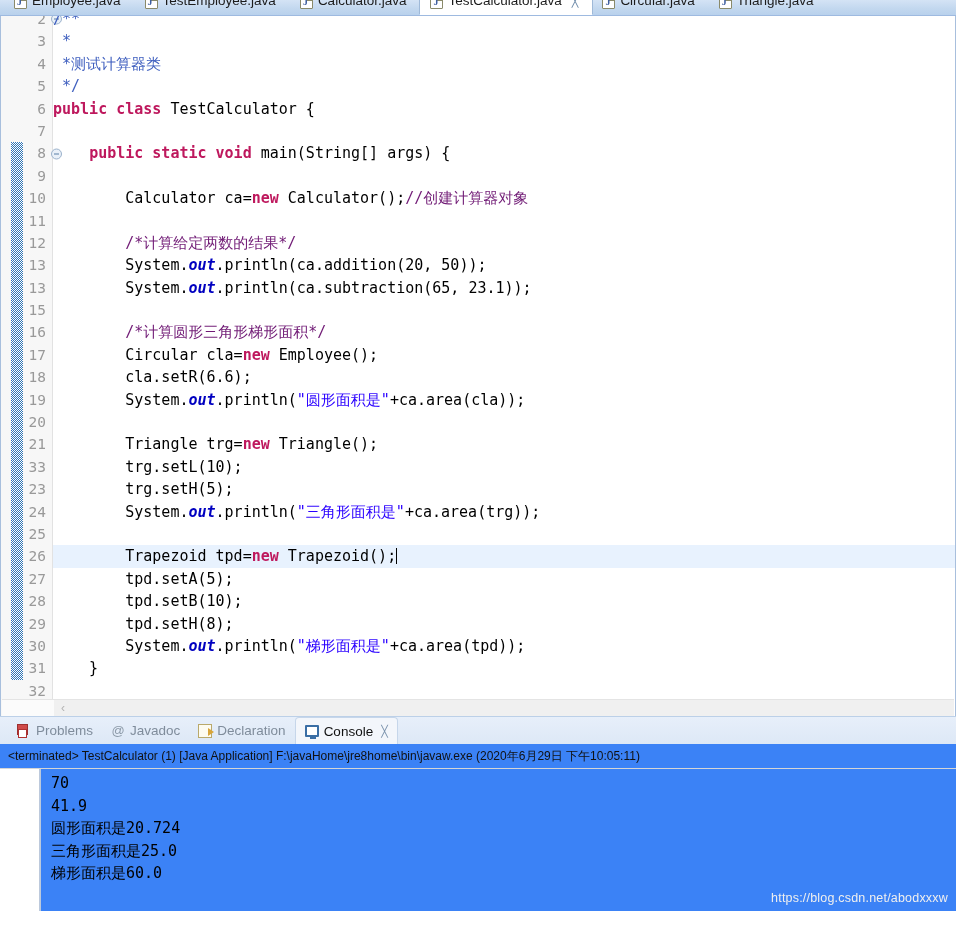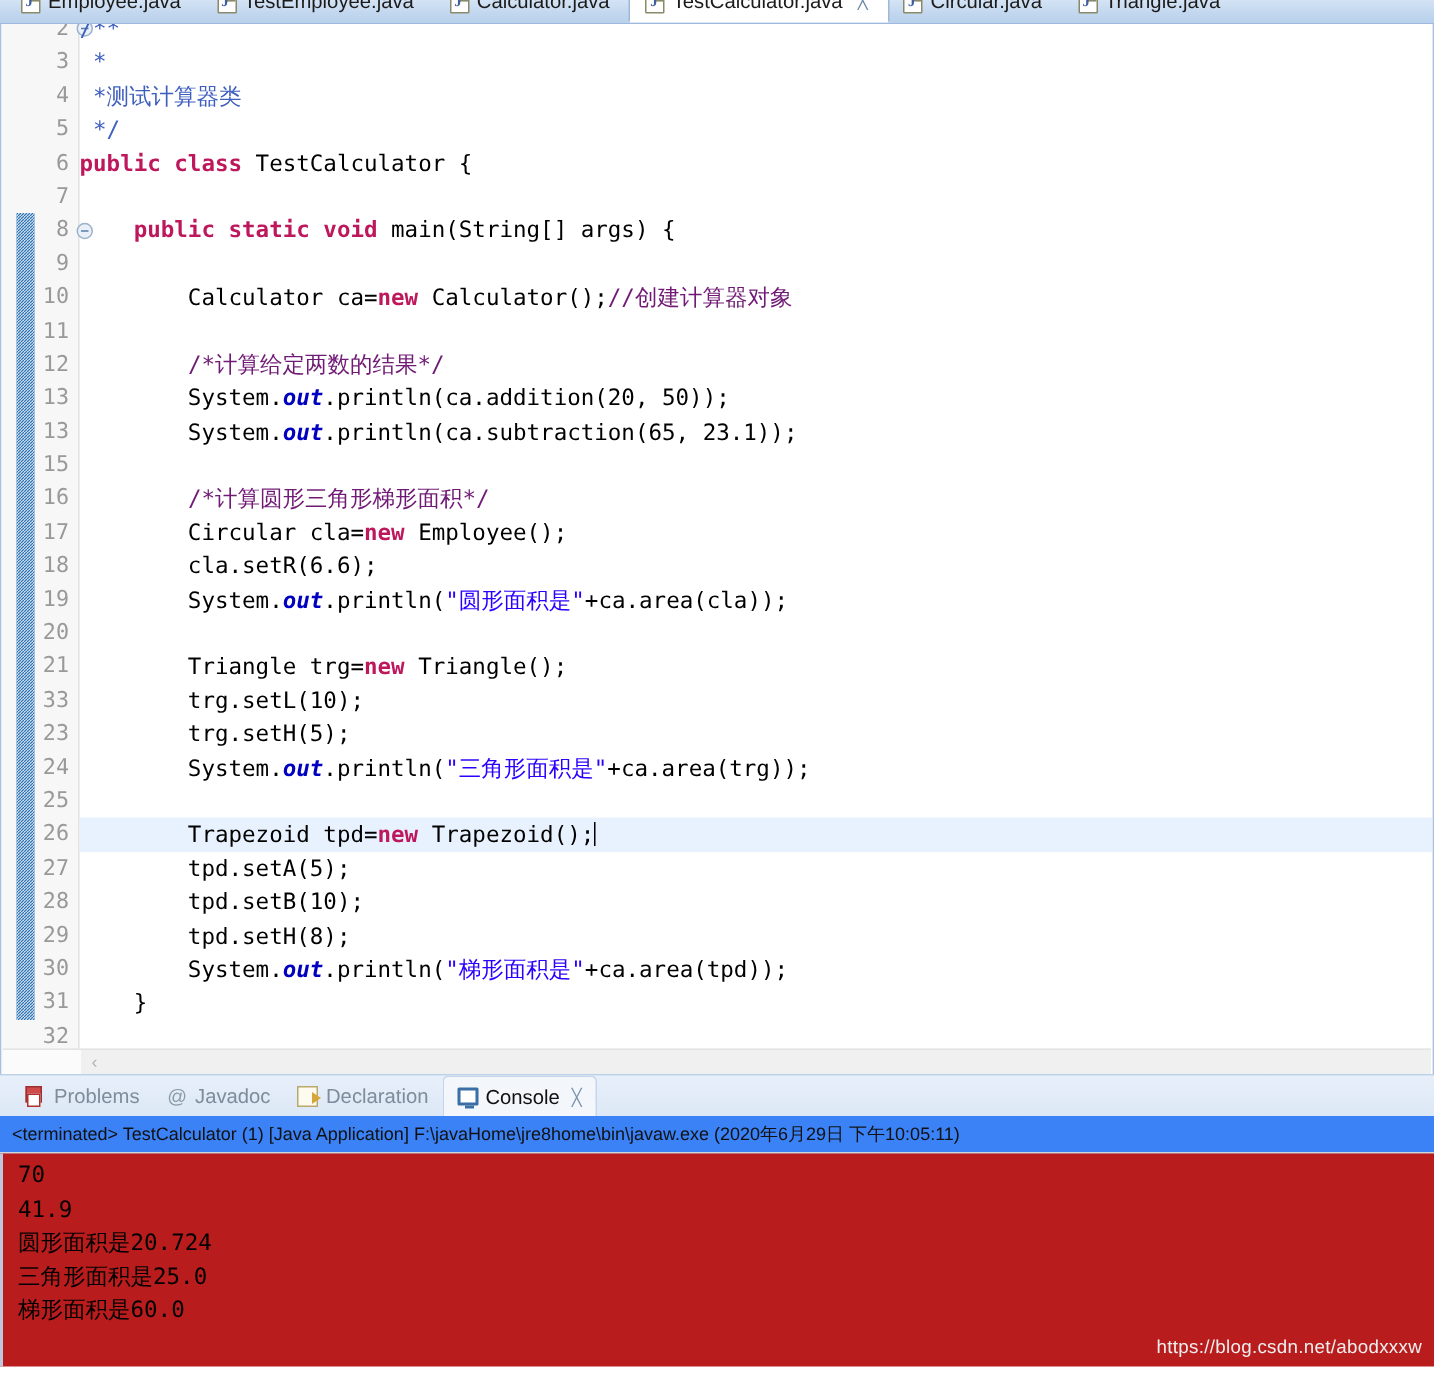--- a/index.html
+++ b/index.html
@@ -305,24 +305,25 @@
     font-size: 12px;
     color: #111111;
     padding: 4px 0 3px 8px;
     white-space: nowrap;
     border-bottom: 1px solid #d5d5d5;
     background: #3b82f6;
   }
   .console-body {
     position: relative;
     padding: 3px 0 0 10px;
-    background: #b91c1c;
+    background: #3b82f6;
     height: 142px;
     border-left: 2px solid #bcc9dc;
     overflow: hidden;
+    margin-left: 39px;
   }
   .oline {
     font-family: "DejaVu Sans Mono", monospace;
     font-size: 15px;
     line-height: 22.5px;
     color: #000000;
     white-space: pre;
   }
   .watermark {
     position: absolute;

